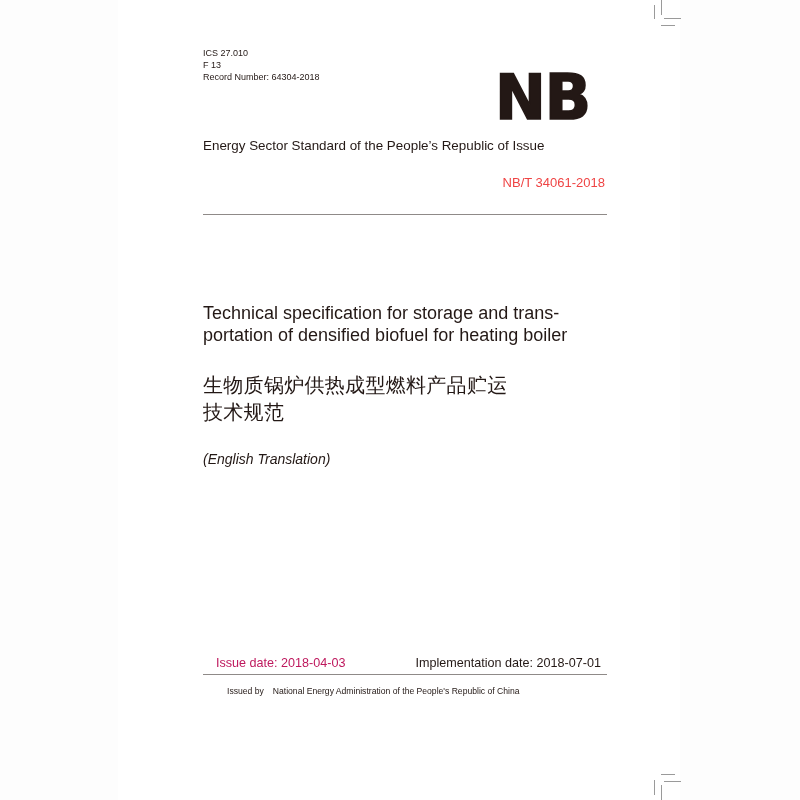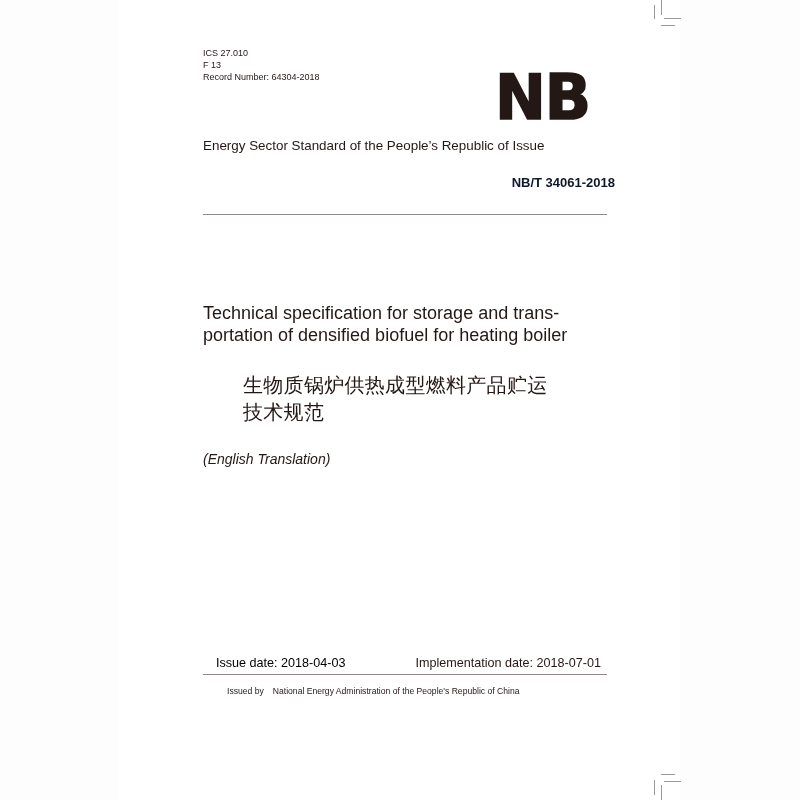--- a/index.html
+++ b/index.html
@@ -53,26 +53,25 @@
 
     .sector {
       left: 203px;
       top: 137px;
       font-size: 13.4px;
       line-height: 17px;
       color: #231815;
     }
 
     .stdno {
-      right: 185px;
+      right: 195px;
       top: 174px;
       font-size: 13px;
       line-height: 17px;
-      color: #0f172a;
-      font-weight: bold;
+      color: #ef4444;
     }
 
     .rule {
       position: absolute;
       left: 203px;
       width: 404px;
       height: 1px;
       background: #8f8a88;
     }
     .rule.top { top: 214px; }
@@ -88,37 +87,37 @@
     .title-en div { height: 22px; }
 
     .title-zh {
       left: 203px;
       top: 372px;
       font-size: 20px;
       line-height: 27px;
       color: #231815;
       letter-spacing: 0.3px;
     }
-    .title-zh div { height: 27px; margin-left: 40px; }
+    .title-zh div { height: 27px; }
 
     .translation {
       left: 203px;
       top: 452px;
       font-size: 14px;
       line-height: 15px;
       font-style: italic;
       color: #231815;
     }
 
     .issue-date {
       left: 216px;
       top: 655px;
       font-size: 12.6px;
       line-height: 16px;
-      color: #000000;
+      color: #be185d;
     }
     .impl-date {
       right: 199px;
       top: 655px;
       font-size: 12.6px;
       line-height: 16px;
       color: #231815;
     }
 
     .issued-by {

